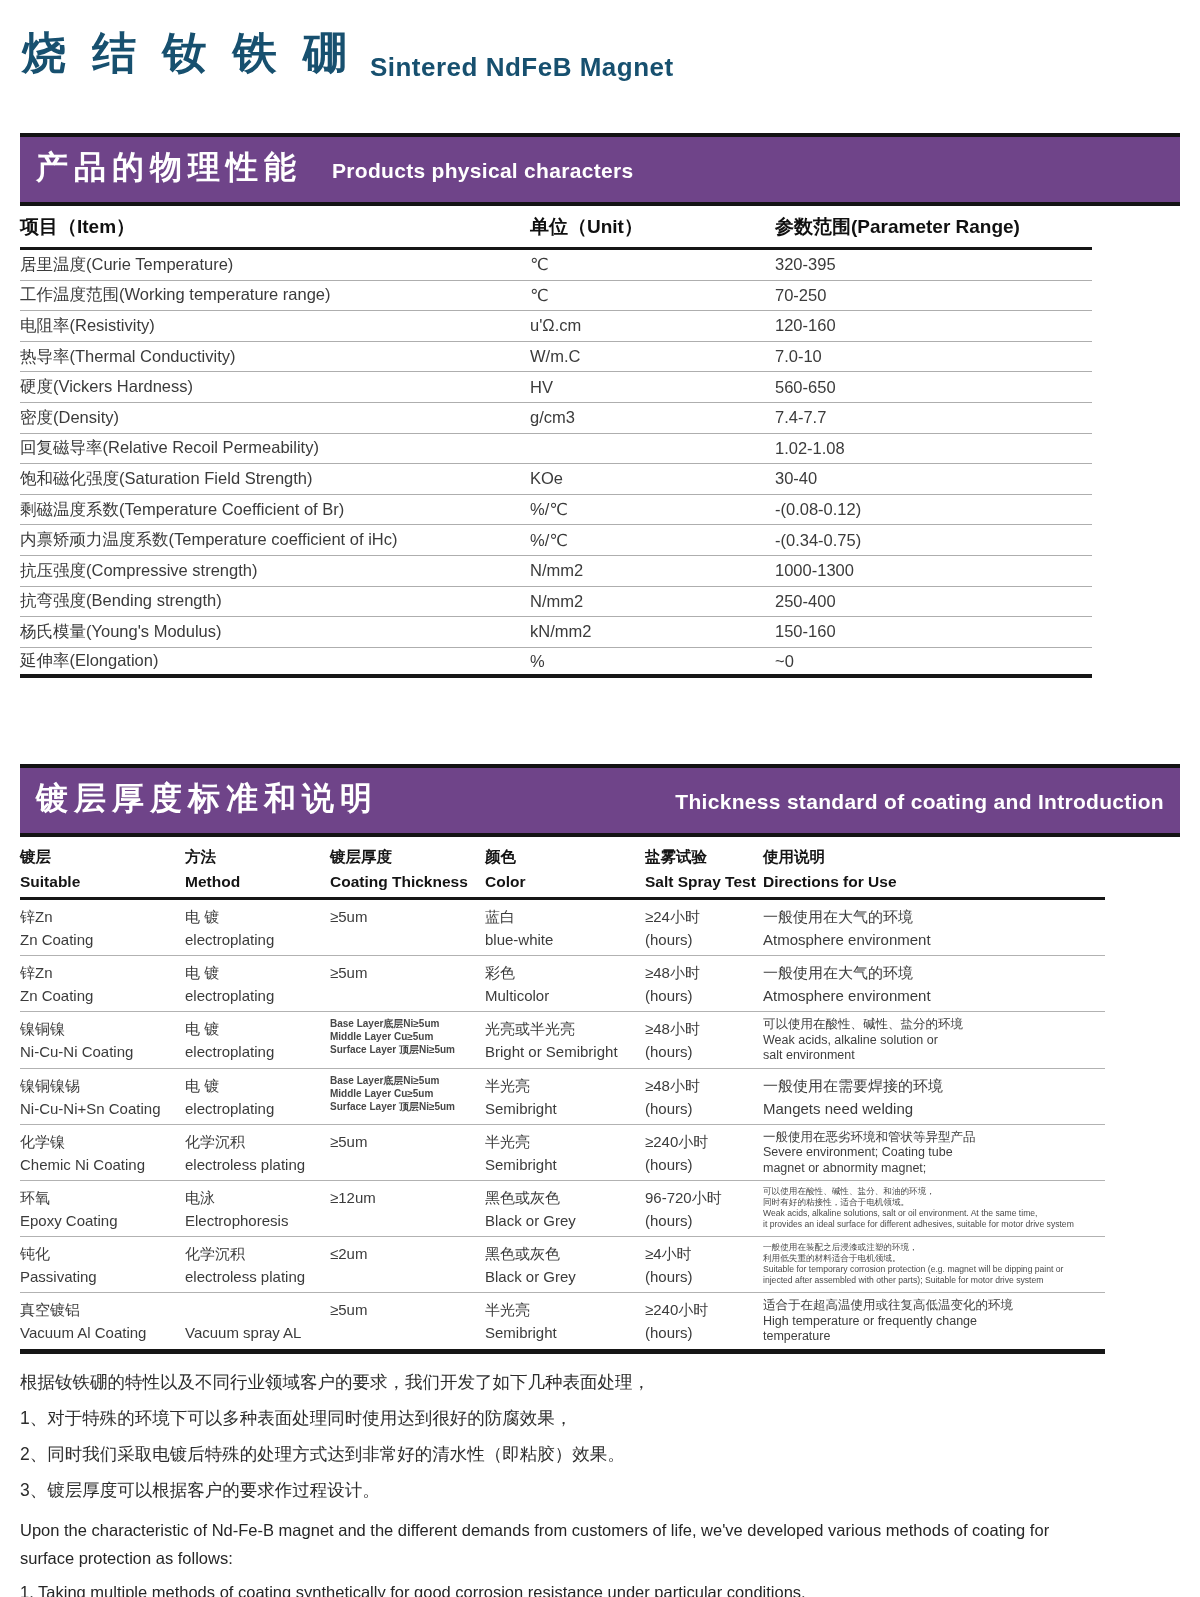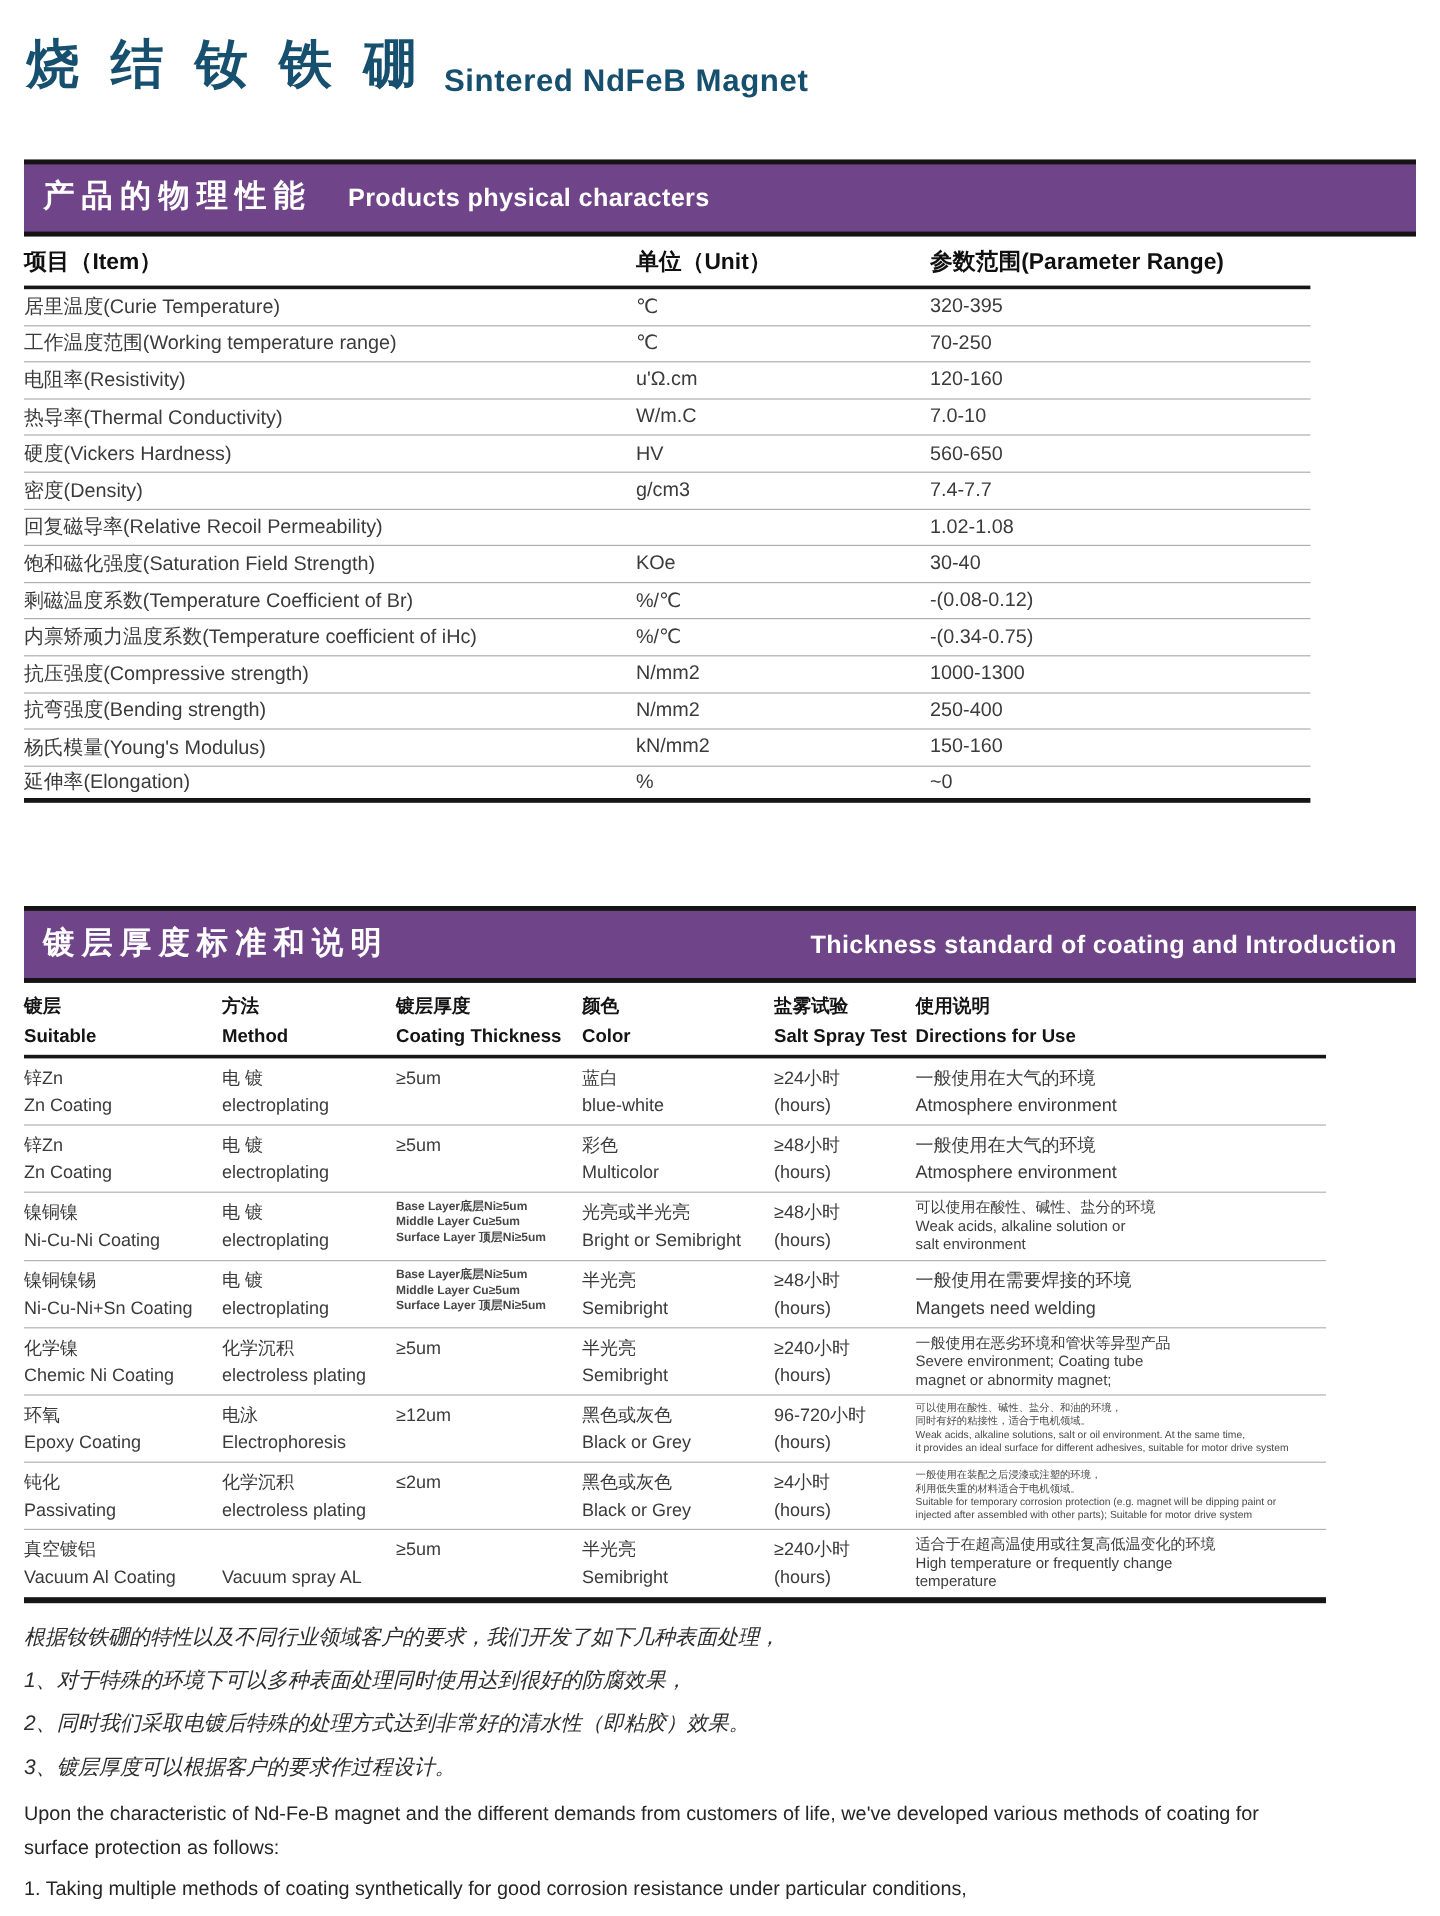--- a/index.html
+++ b/index.html
@@ -18,21 +18,21 @@
 
   
   .section-bar {
     background:#6f4489;
     border-top:4px solid #141414; border-bottom:4px solid #141414;
     padding:9px 16px 12px 16px;
     display:flex; align-items:baseline; gap:30px;
   }
   .bar1 { margin-top:50px; }
   .bar2 { margin-top:86px;justify-content:space-between; }
-  .bar-zh { color:#ffffff; font-size:26px; font-weight:700; letter-spacing:6px; }
+  .bar-zh { color:#ffffff; font-size:32px; font-weight:700; letter-spacing:6px; }
   .bar-en { color:#ffffff; font-size:21px; font-weight:700; letter-spacing:0.3px; }
 
   
   .t1 { width:1072px; }
   .t1-header {
     display:grid; grid-template-columns:510px 245px 1fr;
     align-items:center; height:44px;
     border-bottom:3px solid #161616;
     font-size:19px; font-weight:700; color:#101010;
   }
@@ -61,21 +61,21 @@
   }
   .t2-body .t2-row:last-child { border-bottom:5px solid #161616; }
   .t2-cell { padding-right:8px; }
   .t2-line:empty::before { content:"\00a0"; }
   .size-normal { font-size:15px; line-height:23px; color:#3b3b3b; }
   .size-medium { font-size:12.5px; line-height:15.5px; color:#3e3e3e; }
   .size-small  { font-size:10px;  line-height:13px;  color:#474747;font-weight:bold; }
   .size-tiny   { font-size:8.6px; line-height:11px;  color:#4a4a4a; white-space:nowrap; }
 
   
-  .notes-zh { margin-top:18px;font-style:italic; }
+  .notes-zh { margin-top:18px; }
   .notes-zh p { margin:0 0 16px 0; font-size:17.5px; line-height:20px; color:#2d2d2d; }
   .notes-en { margin-top:6px; width:1075px; }
   .notes-en p { margin:0 0 6px 0; font-size:16.5px; line-height:28px; color:#262626; }
   .notes-en p.item { margin-bottom:5px; }
 </style>
 </head>
 <body>
 
 <div class="page">
 

